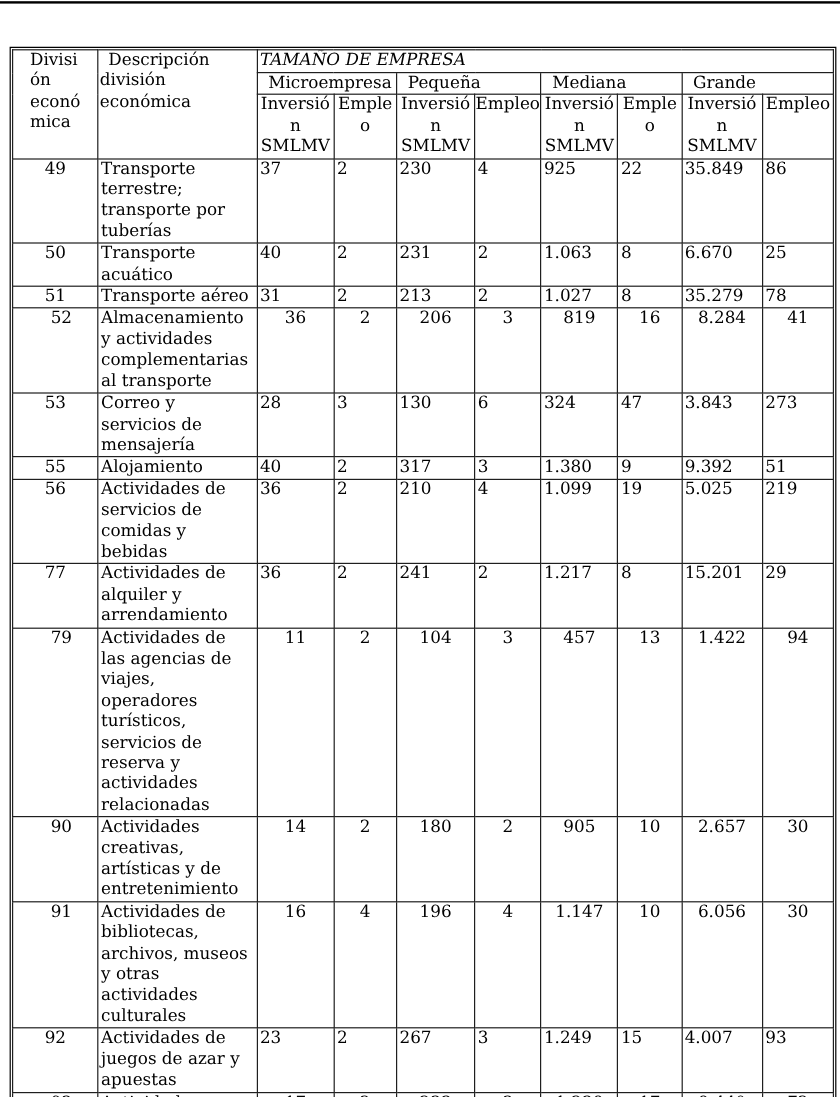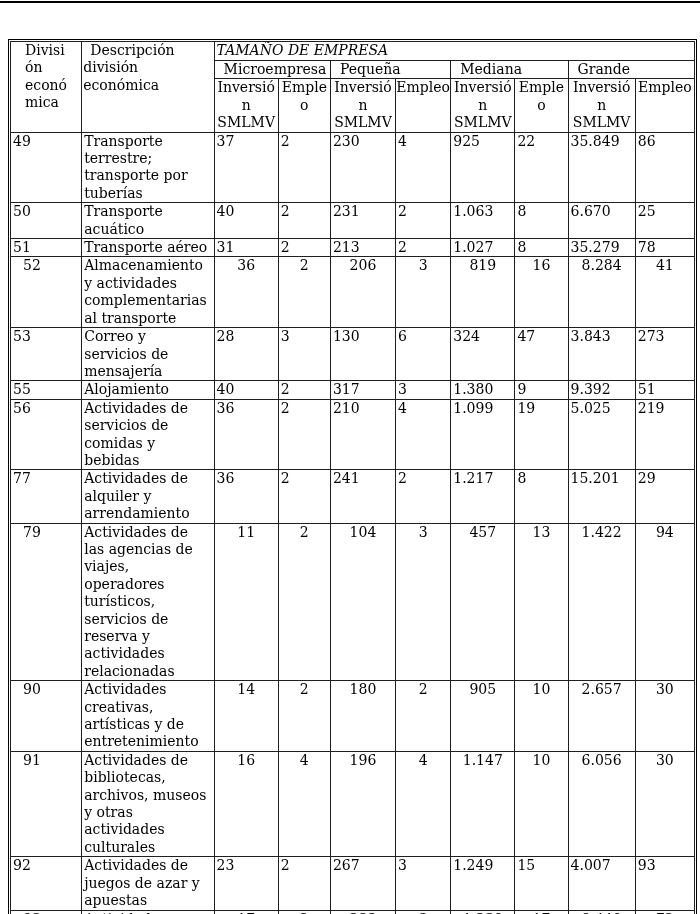--- a/index.html
+++ b/index.html
@@ -41,21 +41,21 @@
     font-weight: normal;
     overflow: hidden;
     word-wrap: break-word;
   }
   thead th { text-align: left; }
   .th-division   { padding: 0 14px; }
   .th-desc       { text-indent: 7px; padding: 0 1px; margin-left: 32px; }
   .th-group      { height: 18px; padding-left: 2px; font-style: italic; }
   .th-size       { height: 16px; padding-left: 9px; }
   .th-sub        { height: 37px; text-align: center; padding: 0; }
-  td.code { text-align: left; }
+  td.code { text-align: center; }
   td.num  { text-align: left; }
   tr.centered td.num  { text-align: center; }
   tr.centered td.code { padding-left: 12px; margin-top: 20px; }
 </style>
 </head>
 <body>
 
 <div class="top-rule"></div>
 
 <div class="table-wrap">

